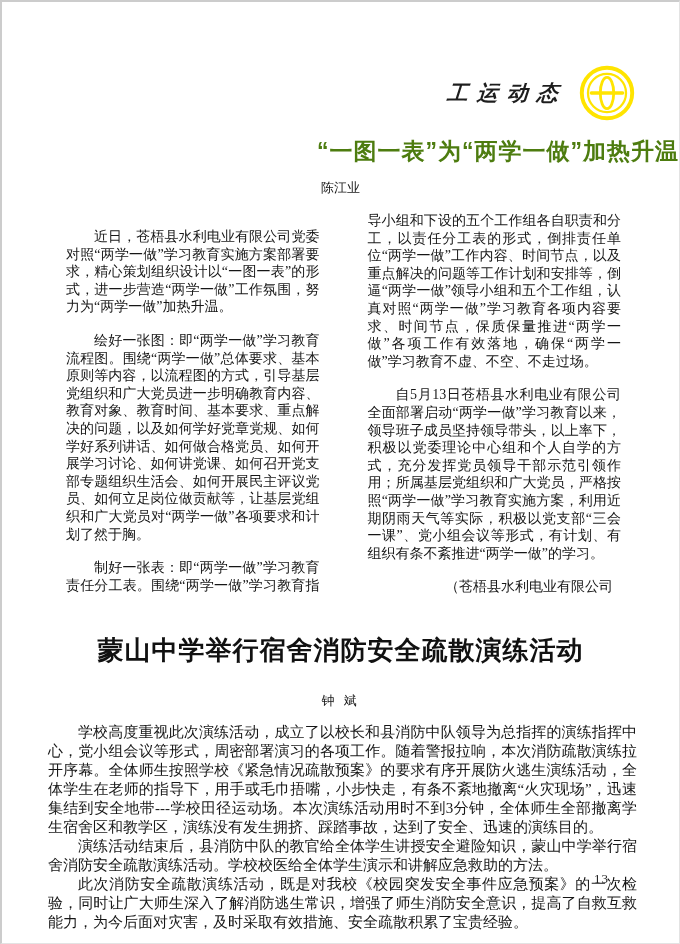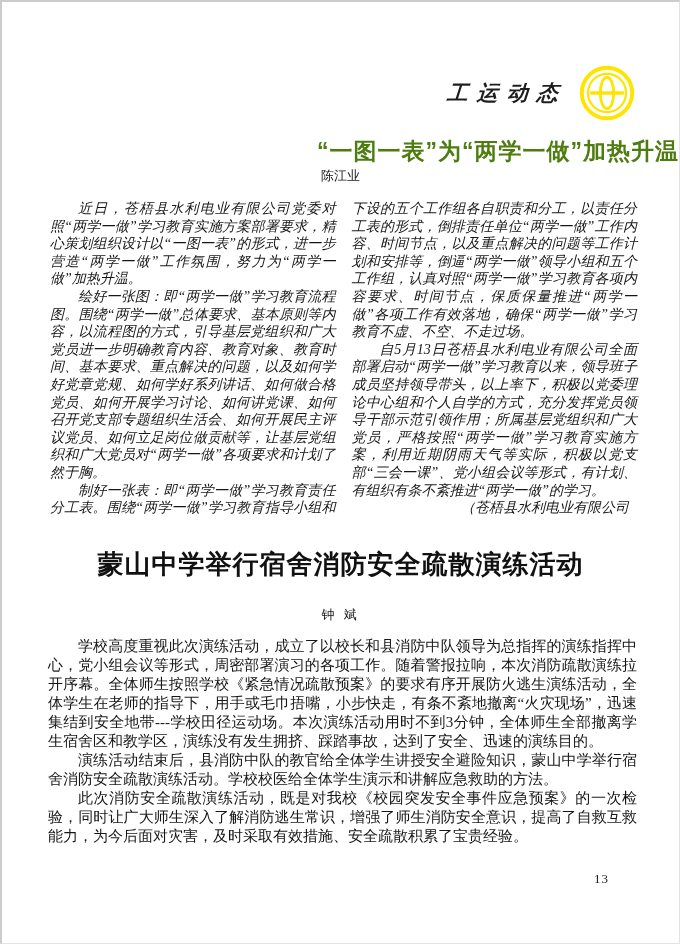--- a/index.html
+++ b/index.html
@@ -41,33 +41,34 @@
   .a1-title {
     margin: 14px 0 0;
     text-align: right;
     font-family: "Liberation Sans", "DejaVu Sans", sans-serif;
     font-weight: 700;
     font-size: 23px;
     letter-spacing: 1px;
     color: #4d7c0f;
   }
   .byline {
+    margin-top: 12px;
     text-align: center;
     font-size: 13px;
     color: #161616;
   }
   .a1-body {
     margin: 15px 42px 0 48px;
     column-count: 2;
     column-gap: 16px;
     font-size: 14px;
     line-height: 17.6px;
     text-align: justify;
   }
-  .a1-body p { margin: 0; text-indent: 2em; font-style: italic; }
+  .a1-body p { margin: 16px; text-indent: 2em; }
   .a1-body p.attr1 { text-indent: 0; text-align: right; padding-right: 8px; }
 
   
   .a2-title {
     margin: 30px 0 0;
     text-align: center;
     font-family: Liberation Mono, monospace;
     font-weight: 700;
     font-size: 26px;
     letter-spacing: 1px;

